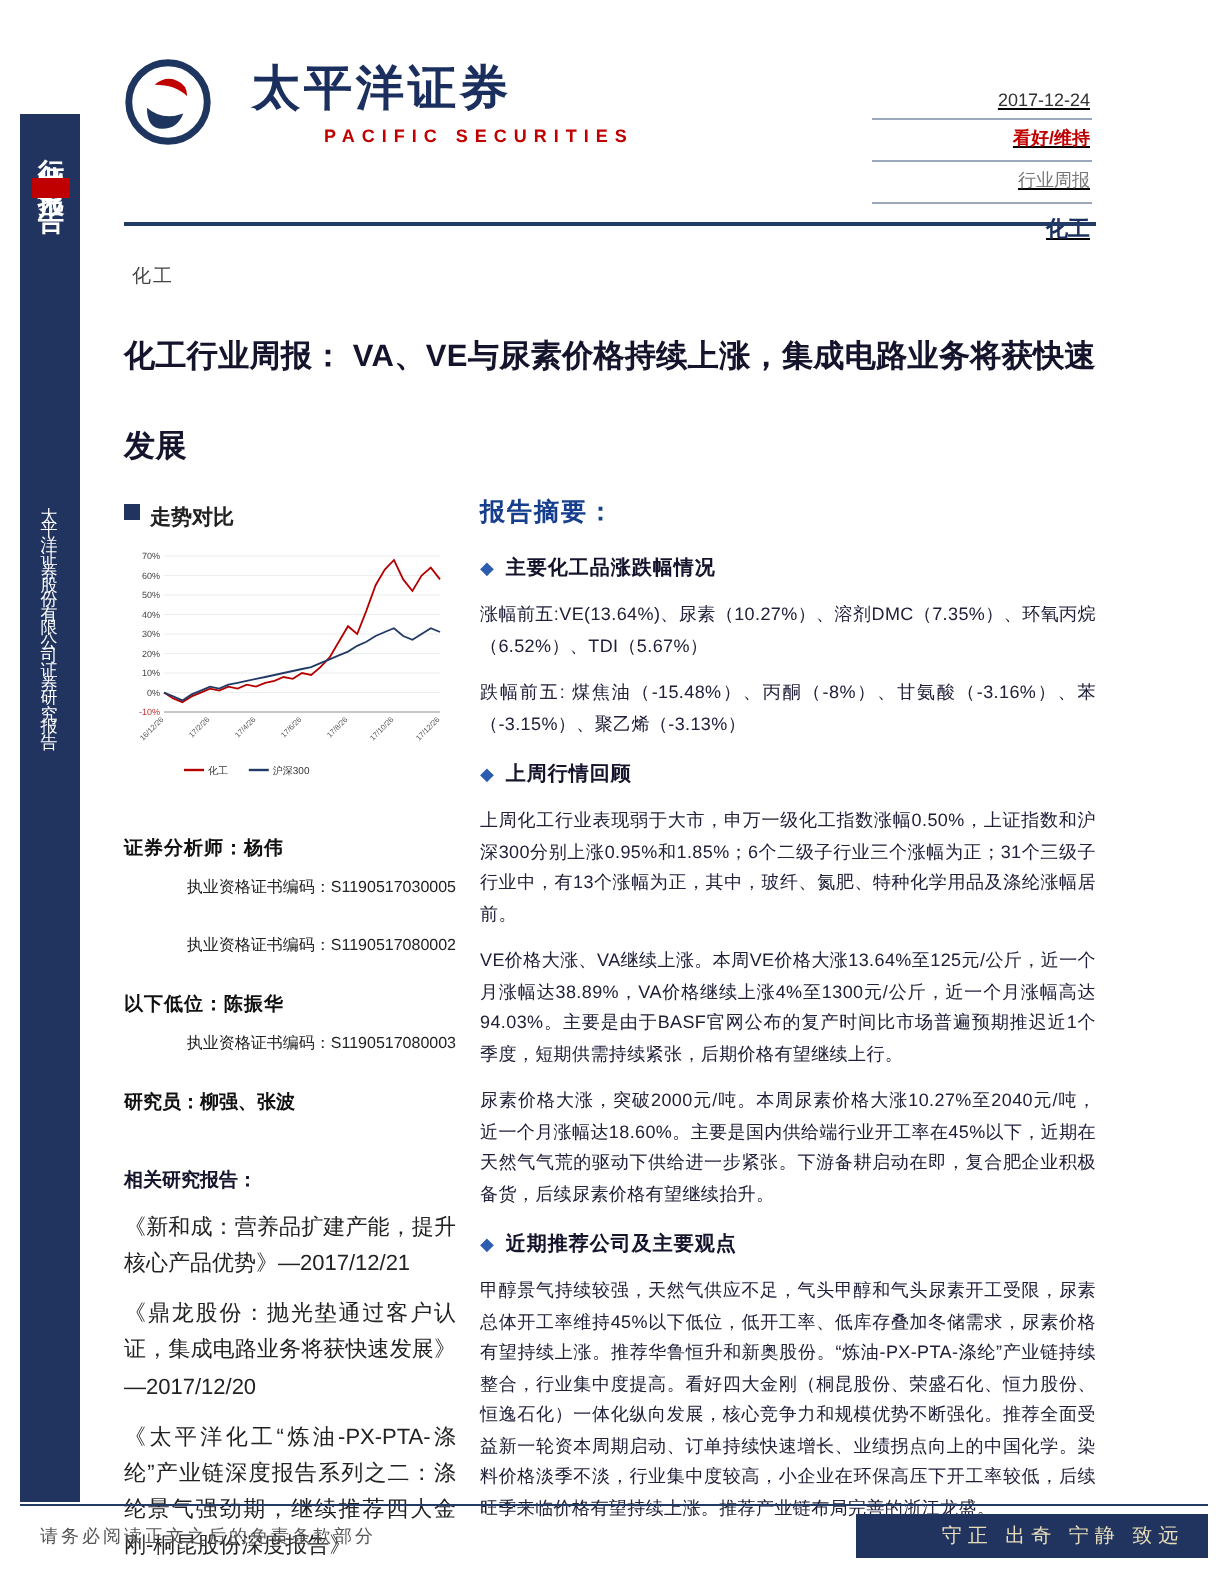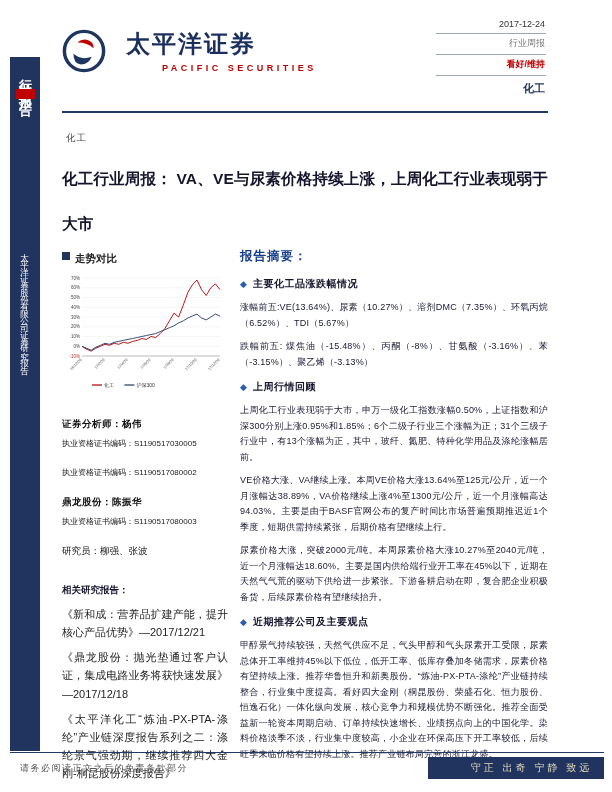--- a/index.html
+++ b/index.html
@@ -18,43 +18,43 @@
   .top-label { font-size:13px; font-weight:bold; letter-spacing:4px; }
   .top-label .accent { background:#c00000; padding:3px 2px; }
   .bottom-label { font-size:8.5px; letter-spacing:7px; }
 
   
   .logo-wrap { position:absolute; left:62px; top:28px; display:flex; align-items:center; gap:20px; }
   .brand-cn { font-size:24px; font-weight:bold; color:#1b2f5e; letter-spacing:2px;
               font-family:"Liberation Serif","DejaVu Serif",serif; }
   .brand-en { font-size:9px; font-weight:bold; color:#c00000; letter-spacing:3.5px; margin-top:3px;padding-left:36px; }
 
-  .meta { position:absolute; right:66px; top:16px; width:110px; }
+  .meta { position:absolute; right:66px; top:42px; width:110px;text-decoration:underline; }
   .meta-row { font-size:9px; color:#333; text-align:right; padding:3px 1px 4px; border-bottom:1px solid #9aa7bd; }
   .meta-row.dim { color:#777; }
   .meta-row.rating { color:#c00000; font-weight:bold; }
   .meta-row.last { border-bottom:none; color:#1b2f5e; font-weight:bold; font-size:11px; padding-top:5px; }
 
   .header-rule { position:absolute; left:62px; right:64px; top:111px; height:2px; background:#223a66; }
   .category { position:absolute; left:66px; top:132px; font-size:9.5px; color:#444; letter-spacing:1px; }
   .title { position:absolute; left:62px; top:156px; width:488px; font-size:15.5px; line-height:45px;
            color:#14142c; font-weight:bold; letter-spacing:0.2px; }
 
   
   .left-col { position:absolute; left:62px; top:252px; width:166px; }
   .chart-head { display:flex; align-items:flex-start; gap:5px; margin-bottom:6px; }
   .sq { width:8px; height:8px; background:#20345f; }
   .chart-title { font-size:10.5px; font-weight:bold; color:#222; }
   #trend-chart { display:block; }
 
   .analysts { margin-top:24px; }
   .analyst { margin-bottom:18px; }
   .a-name { font-size:9.5px; font-weight:bold; color:#111; margin-bottom:7px; letter-spacing:0.5px; }
-  .a-cert { font-size:8px; color:#222; }
-  .researchers { margin-top:18px; font-size:9.5px; font-weight:normal; color:#111; }
+  .a-cert { font-size:8px; color:#222;text-align:right; }
+  .researchers { margin-top:18px; font-size:9.5px; font-weight:bold; color:#111; }
   .related-title { margin-top:26px; font-size:9.5px; font-weight:bold; color:#14142c; margin-bottom:8px; }
   .related-item { font-size:11px; color:#222; line-height:1.65; margin-bottom:7px; text-align:justify; }
 
   
   .right-col { position:absolute; left:240px; top:248px; width:308px; }
   .summary-heading { font-size:12.5px; font-weight:bold; color:#153e8c; letter-spacing:1px; margin-bottom:12px; }
   .sec { margin-bottom:8px; }
   .sec-head { display:flex; align-items:center; gap:6px; margin:10px 0 9px; }
   .diamond { color:#2b5cb0; font-size:9px; }
   .sec-title { font-size:10px; font-weight:bold; color:#14142c; letter-spacing:0.5px; }
@@ -88,28 +88,28 @@
       <path d="M16 14 q6-5 12-2 q5 2 5 8 q-6-6-17-6z" fill="#c00000"></path>
     </svg>
     <div class="brand-text">
       <div class="brand-cn">太平洋证券</div>
       <div class="brand-en">PACIFIC SECURITIES</div>
     </div>
   </div>
 
   <div class="meta">
     <div class="meta-row">2017-12-24</div>
+    <div class="meta-row rating">看好/维持</div>
     <div class="meta-row dim">行业周报</div>
-    <div class="meta-row rating">看好/维持</div>
     <div class="meta-row last">化工</div>
   </div>
 
   <div class="header-rule"></div>
   <div class="category">化工</div>
-  <h1 class="title">化工行业周报： VA、VE与尿素价格持续上涨，上周化工行业表现弱于大市</h1>
+  <h1 class="title">化工行业周报： VA、VE与尿素价格持续上涨，集成电路业务将获快速发展</h1>
 
   <div class="left-col">
     <div class="chart-head">
       <span class="sq"></span>
       <span class="chart-title">走势对比</span>
     </div>
     <svg id="trend-chart" width="164" height="122" viewBox="0 0 164 122">
         <line x1="20" y1="6" x2="158" y2="6" stroke="#ececec" stroke-width="0.5"></line>
         <text x="18" y="7.6" font-size="4.5" fill="#444" text-anchor="end">70%</text>
         <line x1="20" y1="15.75" x2="158" y2="15.75" stroke="#ececec" stroke-width="0.5"></line>
@@ -146,30 +146,30 @@
 
     <div class="analysts">
       <div class="analyst">
         <div class="a-name">证券分析师：杨伟</div>
         <div class="a-cert">执业资格证书编码：S1190517030005</div>
       </div>
       <div class="analyst">
         <div class="a-cert">执业资格证书编码：S1190517080002</div>
       </div>
       <div class="analyst">
-        <div class="a-name">鼎龙股份：陈振华</div>
+        <div class="a-name">以下低位：陈振华</div>
         <div class="a-cert">执业资格证书编码：S1190517080003</div>
       </div>
     </div>
 
     <div class="researchers">研究员：柳强、张波</div>
 
     <div class="related-title">相关研究报告：</div>
     <div class="related-item">《新和成：营养品扩建产能，提升核心产品优势》—2017/12/21</div>
-    <div class="related-item">《鼎龙股份：抛光垫通过客户认证，集成电路业务将获快速发展》—2017/12/18</div>
+    <div class="related-item">《鼎龙股份：抛光垫通过客户认证，集成电路业务将获快速发展》—2017/12/20</div>
     <div class="related-item">《太平洋化工“炼油-PX-PTA-涤纶”产业链深度报告系列之二：涤纶景气强劲期，继续推荐四大金刚-桐昆股份深度报告》</div>
   </div>
 
   <div class="right-col">
     <div class="summary-heading">报告摘要：</div>
 
     <div class="sec">
       <div class="sec-head">
         <span class="diamond">◆</span>
         <span class="sec-title">主要化工品涨跌幅情况</span>

